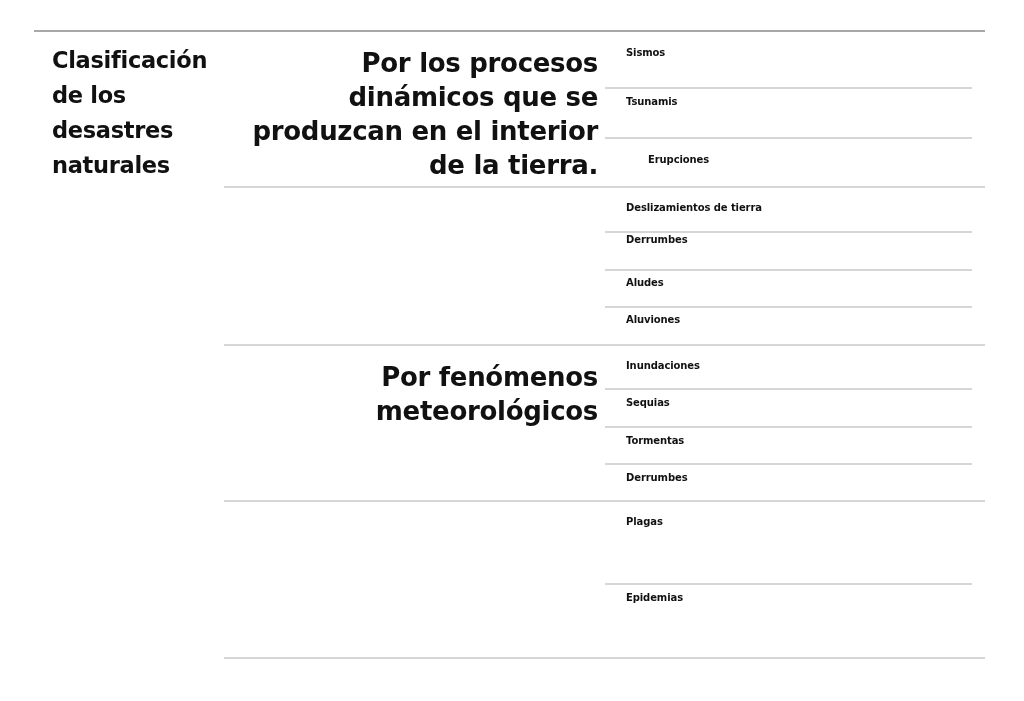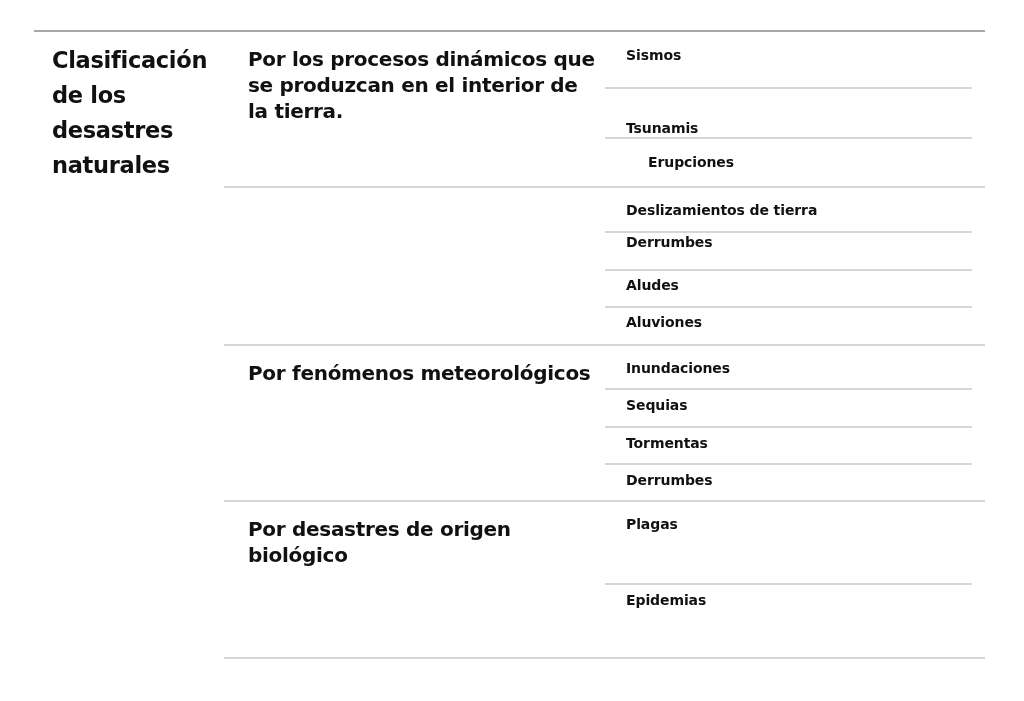--- a/index.html
+++ b/index.html
@@ -4,37 +4,37 @@
   <style>
     html, body { margin: 0; padding: 0; background: #ffffff; }
     body { width: 1024px; height: 701px; position: relative; overflow: hidden;
            font-family: "DejaVu Sans", "Liberation Sans", sans-serif; color: #111111; }
     .top-rule { position: absolute; left: 34px; top: 30px; width: 951px; height: 2px; background: #a8a8a8; }
     .root-title { position: absolute; left: 44px; top: 43px; width: 180px;
                   font-size: 22.5px; font-weight: bold; line-height: 35px; letter-spacing: -0.3px; margin-left: 8px; }
     .group { position: absolute; left: 224px; width: 761px; }
     .group-rule { position: absolute; left: 224px; width: 761px; height: 2px; background: #d6d6d6; }
     .group-title { position: absolute; left: 24px; width: 350px;
-                   font-size: 20px; font-weight: bold; line-height: 26px; letter-spacing: -0.3px; }
-    .item-label { position: absolute; left: 21px; font-size: 14px; font-weight: bold; white-space: nowrap; letter-spacing: -0.1px; }
+                   font-size: 26px; font-weight: bold; line-height: 34px; letter-spacing: -0.3px; text-align: right; }
+    .item-label { position: absolute; left: 21px; font-size: 10px; font-weight: bold; white-space: nowrap; letter-spacing: -0.1px; }
     .item-rule { position: absolute; left: 381px; width: 367px; height: 2px; background: #d6d6d6; }
   </style>
 </head>
 <body>
 
 <div>
   <div class="top-rule"></div>
 
   <div class="root-title">Clasificación de los desastres naturales</div>
 
   <div class="group" style="top:31px;height:156px;">
     <div class="group-title" style="top:15px;">Por los procesos dinámicos que se produzcan en el interior de la tierra.</div>
     <div class="item-label" style="left:402px;top:16px;">Sismos</div>
     <div class="item-rule" style="top:56px;"></div>
-    <div class="item-label" style="left:402px;top:65px;margin-top:24px;">Tsunamis</div>
+    <div class="item-label" style="left:402px;top:65px;">Tsunamis</div>
     <div class="item-rule" style="top:106px;"></div>
     <div class="item-label" style="left:424px;top:115px;margin-top:8px;">Erupciones</div>
   </div>
   <div class="group-rule" style="top:186px;"></div>
 
   <div class="group" style="top:188px;height:156px;">
     <div class="item-label" style="left:402px;top:14px;">Deslizamientos de tierra</div>
     <div class="item-rule" style="top:43px;"></div>
     <div class="item-label" style="left:402px;top:46px;">Derrumbes</div>
     <div class="item-rule" style="top:81px;"></div>
@@ -50,19 +50,18 @@
     <div class="item-rule" style="top:42px;"></div>
     <div class="item-label" style="left:402px;top:51px;">Sequias</div>
     <div class="item-rule" style="top:80px;"></div>
     <div class="item-label" style="left:402px;top:89px;">Tormentas</div>
     <div class="item-rule" style="top:117px;"></div>
     <div class="item-label" style="left:402px;top:126px;">Derrumbes</div>
   </div>
   <div class="group-rule" style="top:500px;"></div>
 
   <div class="group" style="top:502px;height:156px;">
-    <div class="group-title" style="top:14px;">Por desastres de origen biológico</div>
     <div class="item-label" style="left:402px;top:14px;">Plagas</div>
     <div class="item-rule" style="top:81px;"></div>
     <div class="item-label" style="left:402px;top:90px;">Epidemias</div>
   </div>
   <div class="group-rule" style="top:657px;"></div>
 </div>
 
 </body></html>

